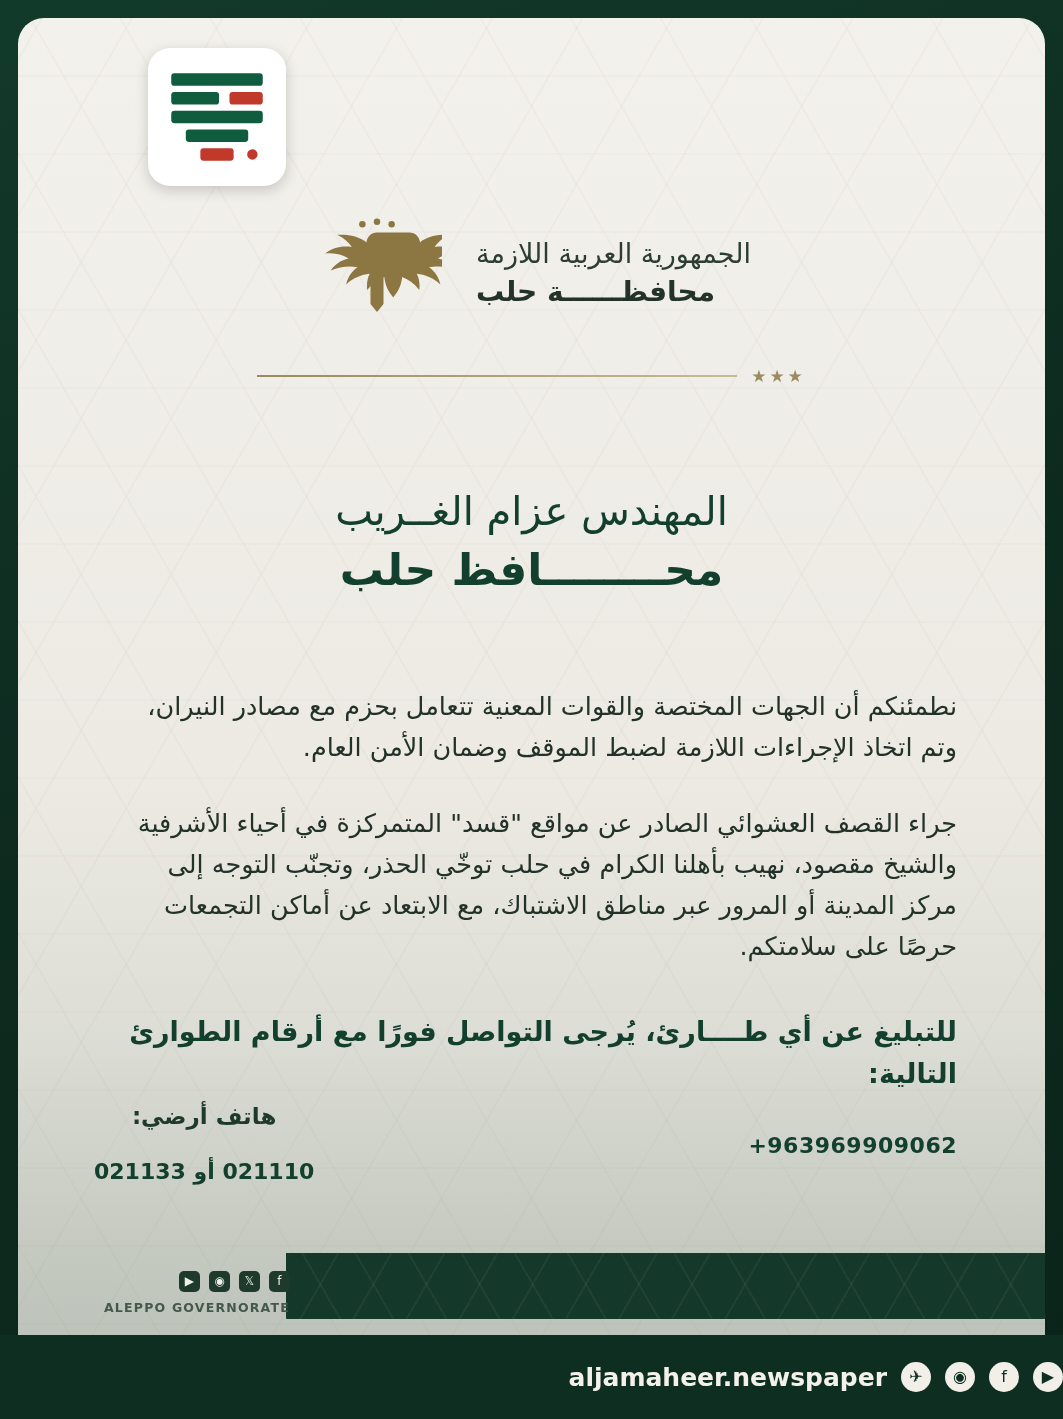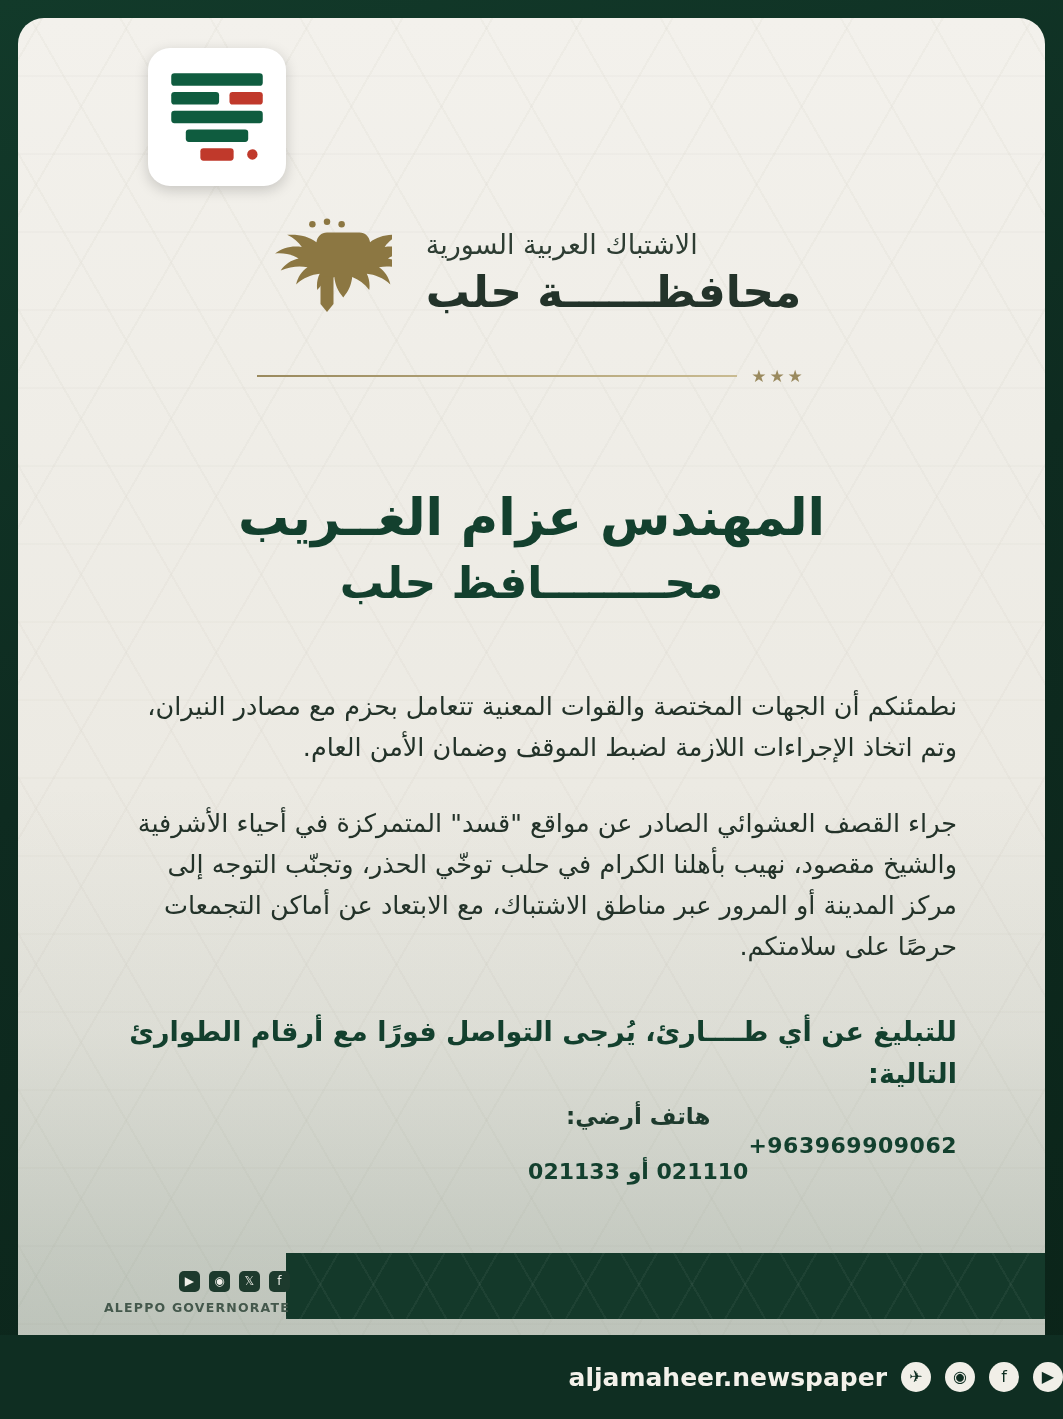--- a/index.html
+++ b/index.html
@@ -56,38 +56,38 @@
     align-items: center; justify-content: center;
     gap: 34px;
   }
   .eagle { width: 130px; height: 118px; }
   .gov-titles { text-align: left; direction: rtl; }
   .gov-line1 {
     font-size: 27px; color: #2e3d33; letter-spacing: .5px;
     font-family: "DejaVu Sans", sans-serif;
   }
   .gov-line2 {
-    font-size: 44px; font-weight: 700; color: #23332a; margin-top: 6px;
+    font-size: 28px; font-weight: 700; color: #23332a; margin-top: 6px;
     letter-spacing: 1px;
   }
   .rule-wrap {
     position: absolute; top: 348px; left: 0; right: 0;
     display: flex; flex-direction: row-reverse; align-items: center;
     justify-content: center; gap: 14px;
   }
   .rule-line { width: 480px; height: 2px; background: linear-gradient(90deg, #9a8a5e, #c9bb92); }
   .rule-stars { color: #9a8a5e; font-size: 17px; letter-spacing: 3px; }
 
   
   .name-block {
     position: absolute; top: 470px; left: 0; right: 0;
     text-align: center; direction: rtl;
   }
   .name-1 {
-    font-size: 51px; font-weight: 700; color: #13402e; letter-spacing: 1px;
+    font-size: 40px; font-weight: 400; color: #13402e; letter-spacing: 1px;
   }
   .name-2 {
     font-size: 44px; font-weight: 700; color: #13402e; margin-top: 10px;
     letter-spacing: 1px;
   }
   .date-tab {
     position: absolute; top: 563px; right: 0;
     display: flex; flex-direction: row-reverse; align-items: center;
   }
   .date-text {
@@ -105,22 +105,22 @@
   .para + .para { margin-top: 34px; }
 
   .emph {
     position: absolute; left: 88px; right: 88px; top: 993px;
     direction: rtl; text-align: right;
     color: #13402e; font-size: 27px; font-weight: 700; line-height: 1.55;
   }
 
   
   .contacts {
-    position: absolute; left: 88px; right: 88px; top: 1085px;
-    display: flex; flex-direction: row-reverse; justify-content: flex-end;
+    position: absolute; left: 76px; right: 88px; top: 1085px;
+    display: flex; flex-direction: row-reverse; justify-content: space-between;
     direction: rtl;
   }
   .contact-col { text-align: center; }
   .contact-label { font-size: 23px; font-weight: 700; color: #1d3a2d; }
   .contact-value {
     margin-top: 30px; font-size: 22px; font-weight: 700; color: #13402e;
     letter-spacing: .5px; direction: ltr;
   }
   .contact-col.rtlnum .contact-value { direction: rtl; }
 
@@ -190,21 +190,21 @@
       <svg class="eagle" viewBox="0 0 160 140">
         <g fill="#8c7742">
           <circle cx="62" cy="10" r="4"></circle>
             <circle cx="80" cy="7" r="4"></circle>
             <circle cx="98" cy="10" r="4"></circle>
           <path d="M80 20c-7 0-12 5-13 12-9-7-22-10-36-9 8 4 14 9 18 15-12-2-24 1-33 8 11-1 21 1 29 6-9 2-17 7-22 15 12-5 23-6 33-4-7 5-12 12-14 21 9-8 19-12 29-13-3 6-4 13-3 20 6-8 13-13 21-16 1 9 4 17 11 25 7-8 10-16 11-25 8 3 15 8 21 16 1-7 0-14-3-20 10 1 20 5 29 13-2-9-7-16-14-21 10-2 21-1 33 4-5-8-13-13-22-15 8-5 18-7 29-6-9-7-21-10-33-8 4-6 10-11 18-15-14-1-27 2-36 9-1-7-6-12-13-12z"></path>
           <path d="M72 74h16v34l-8 10-8-10z"></path>
         </g>
       </svg>
       <div class="gov-titles">
-        <div class="gov-line1">الاشتباك العربية السورية</div>
+        <div class="gov-line1">الجمهورية العربية اللازمة</div>
         <div class="gov-line2">محافظــــــة حلب</div>
       </div>
     </div>
 
     <div class="rule-wrap">
       <div class="rule-line"></div>
       <div class="rule-stars">★★★</div>
     </div>
 
     <div class="name-block">

